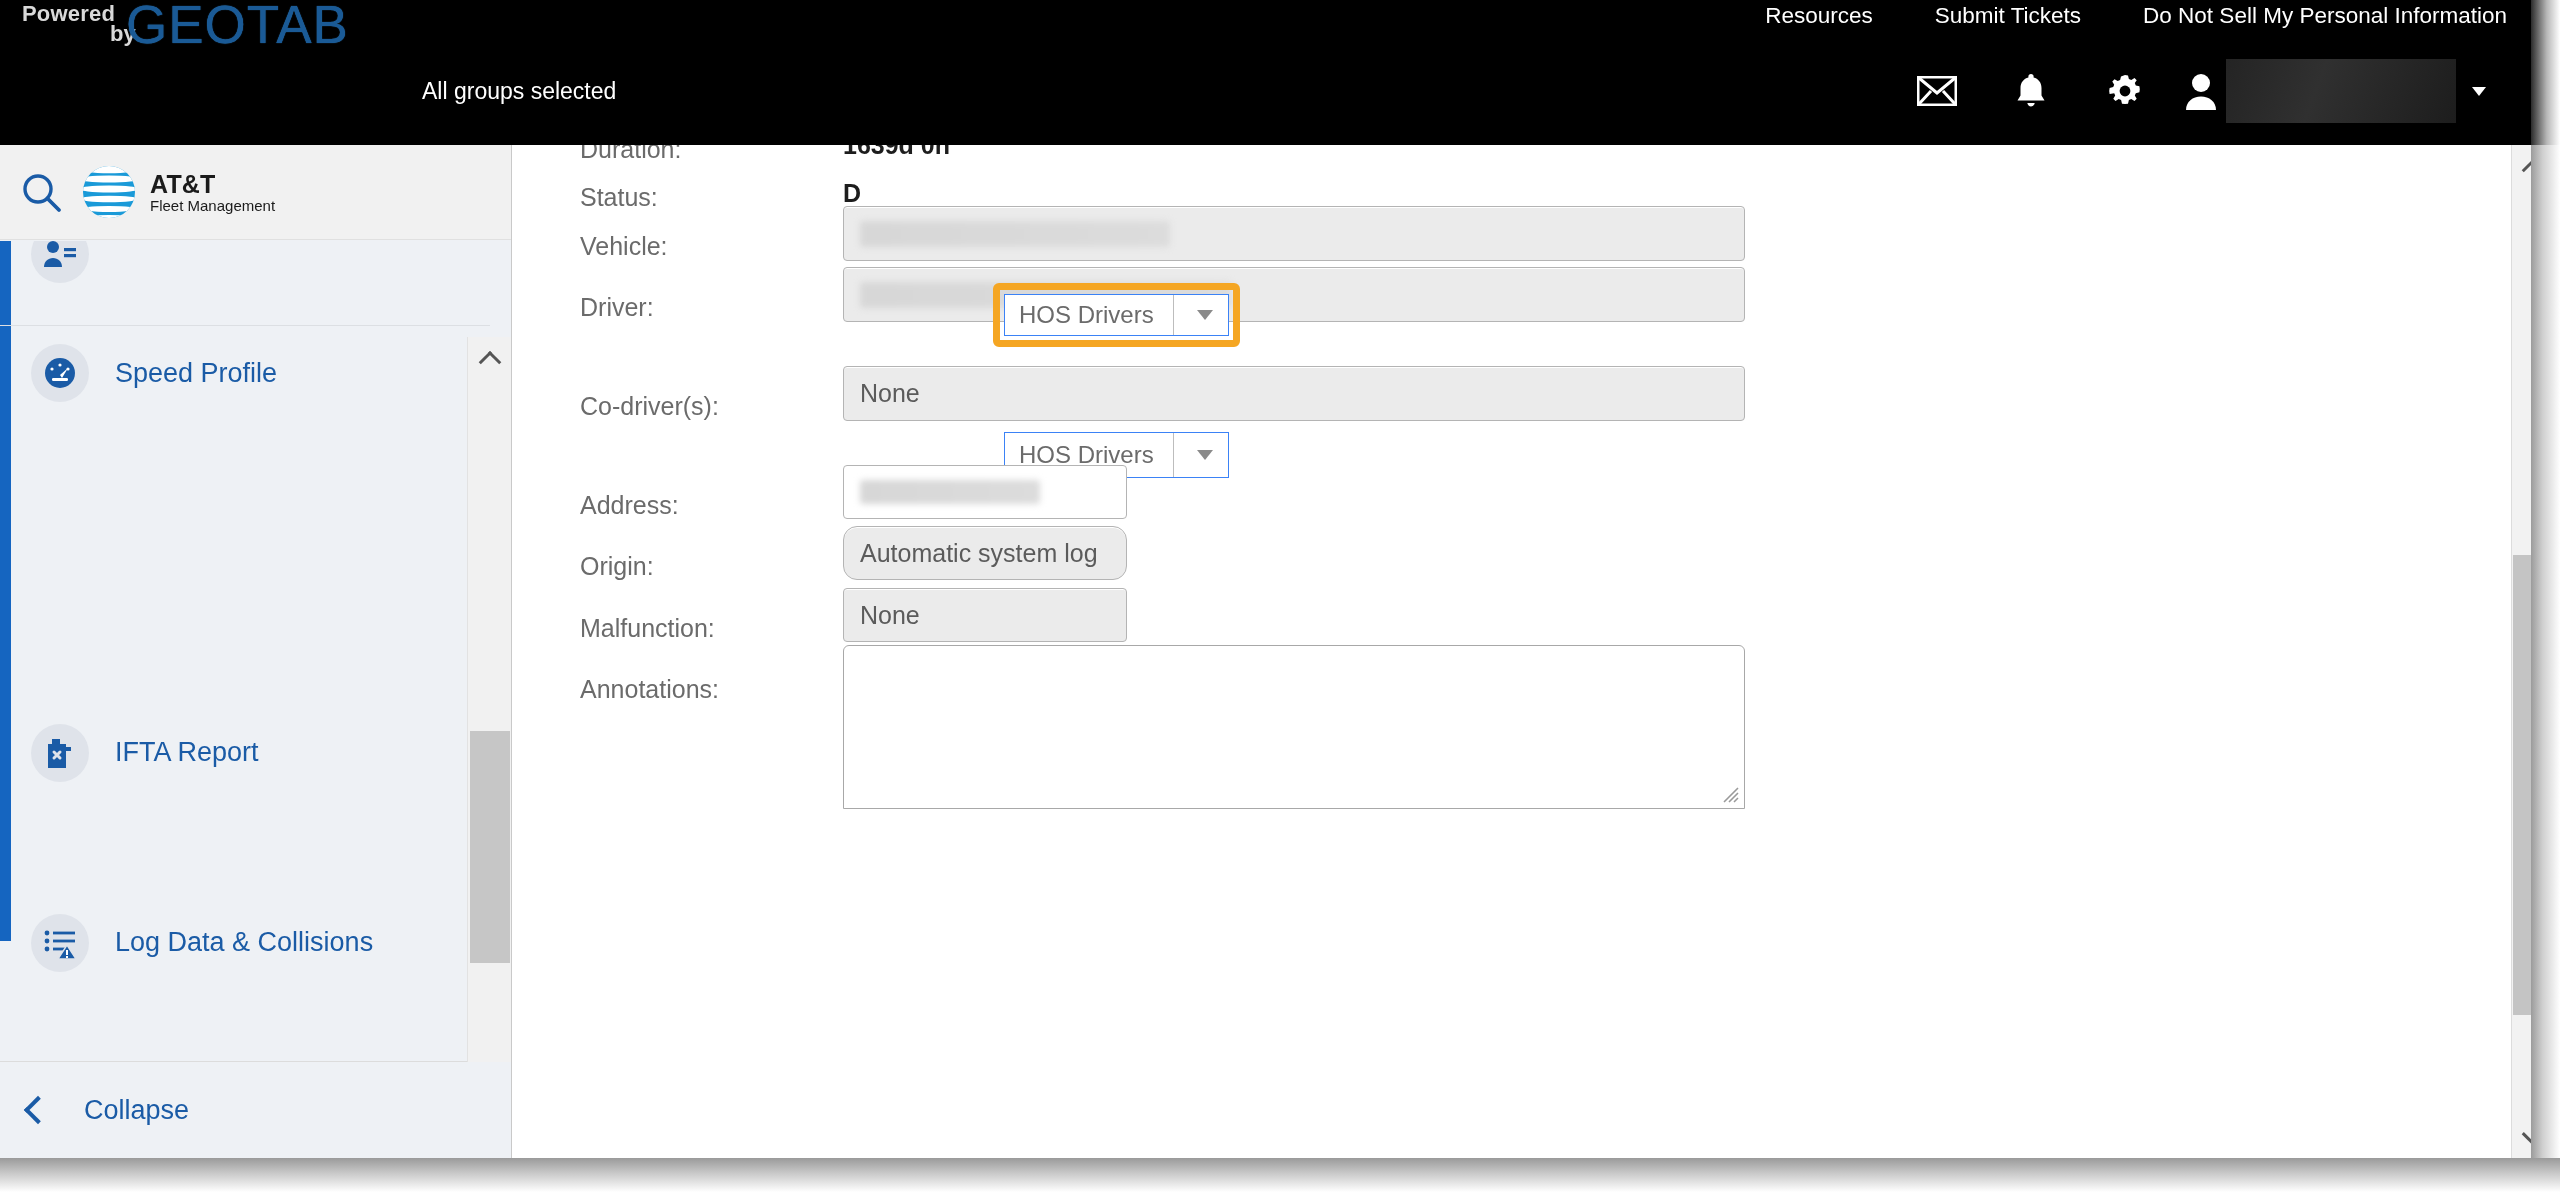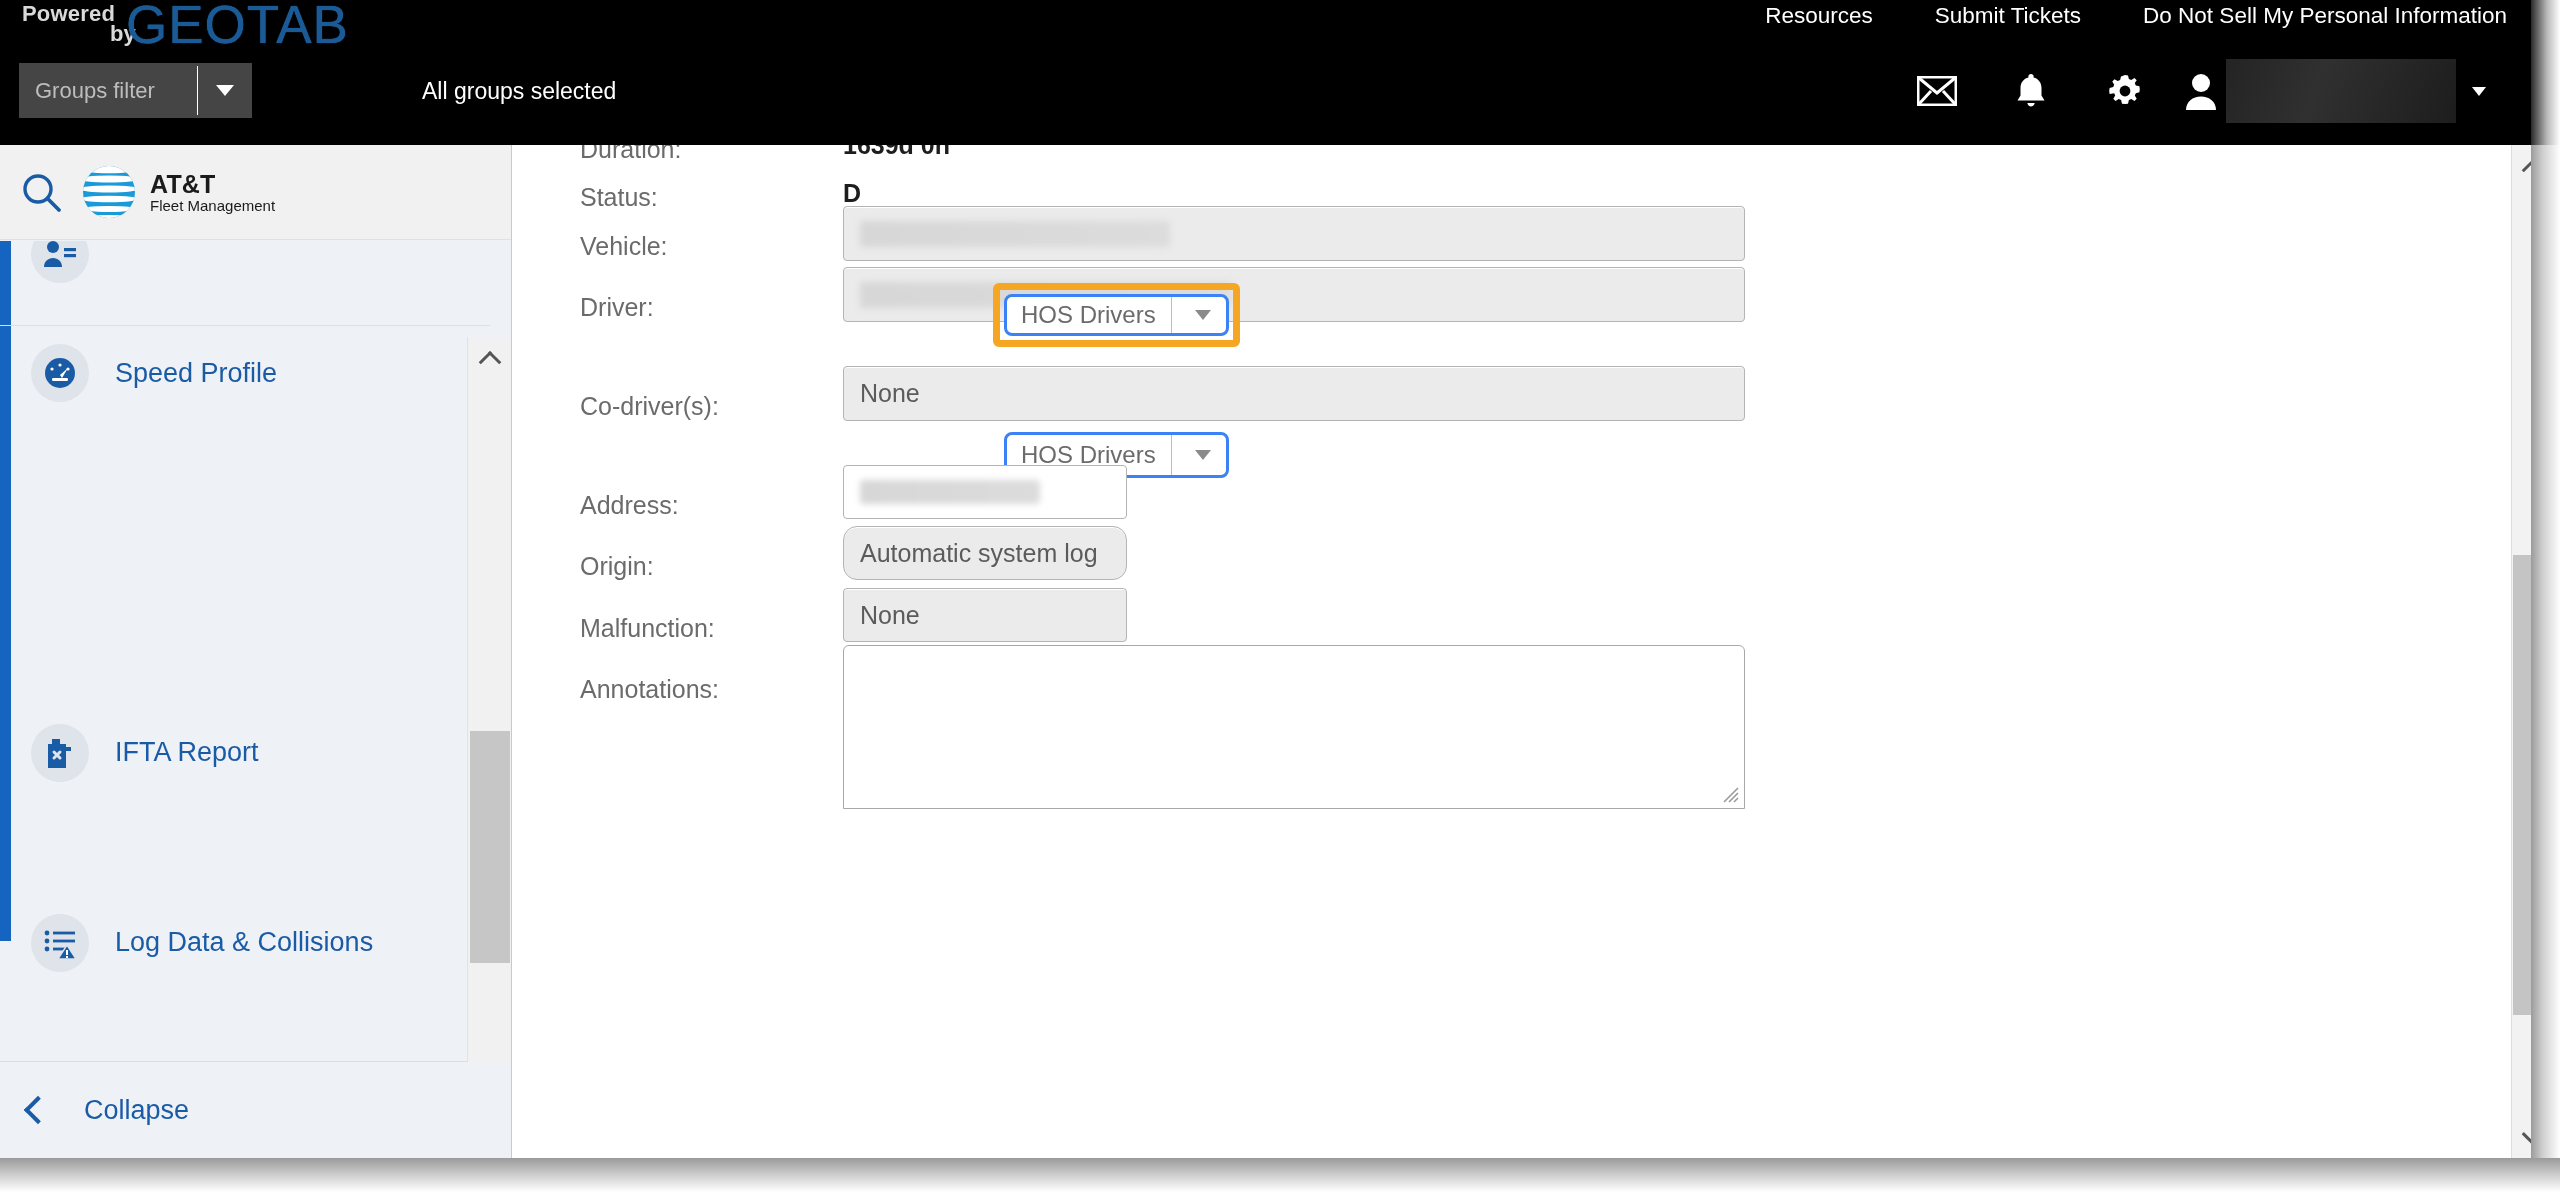--- a/index.html
+++ b/index.html
@@ -248,22 +248,22 @@
     background: linear-gradient(to right,#d7d7d7,#dcdcdc);
     filter: blur(3px);
     border-radius: 3px;
   }
 
   .fselect {
     position: absolute;
     left: 331px;
     height: 46px;
     background: #ffffff;
-    border: 3px solid #3b82f6;
-    border-radius: 8px;
+    border: 1px solid #3b82f6;
+    border-radius: 0;
     display: flex; align-items: stretch;
     overflow: hidden;
     gap: 8px;
   }
   .fselect .sel-text {
     flex: 1; display:flex; align-items:center;
     padding-left: 14px; font-size: 24px; color: #6b6b6b;
   }
   .fselect .sel-sep { width:1px; background:#bdbdbd; }
   .fselect .sel-arrow { width: 46px; display:flex; align-items:center; justify-content:center; }
@@ -328,27 +328,20 @@
       <span class="pb2">by</span>
     </div>
     <div class="geotab-logo">GEOTAB</div>
 
     <div class="top-links">
       <a href="#">Resources</a>
       <a href="#">Submit Tickets</a>
       <a href="#">Do Not Sell My Personal Information</a>
     </div>
 
-    <div id="groups-filter">
-      <div class="gf-text">Groups filter</div>
-      <div class="gf-sep"></div>
-      <div class="gf-arrow">
-        <span class="tri-down"></span>
-      </div>
-    </div>
     <div id="all-groups-selected">All groups selected</div>
 
     <div id="header-icons">
       <div class="hicon">
         <svg width="40" height="30" viewBox="0 0 40 30" aria-hidden="true">
           <rect x="1" y="1" width="38" height="28" fill="none" stroke="#fff" stroke-width="3"></rect>
           <path d="M2 2 L20 17 L38 2" fill="none" stroke="#fff" stroke-width="3"></path>
           <path d="M2 28 L14 15 M38 28 L26 15" fill="none" stroke="#fff" stroke-width="3"></path>
         </svg>
       </div>

